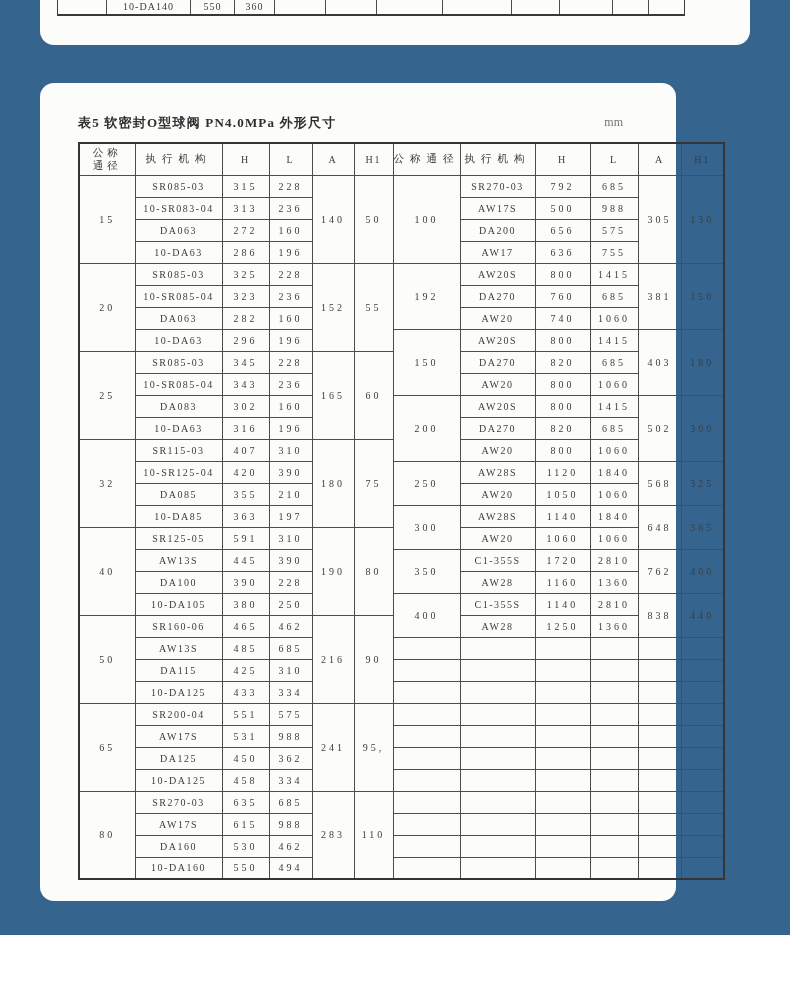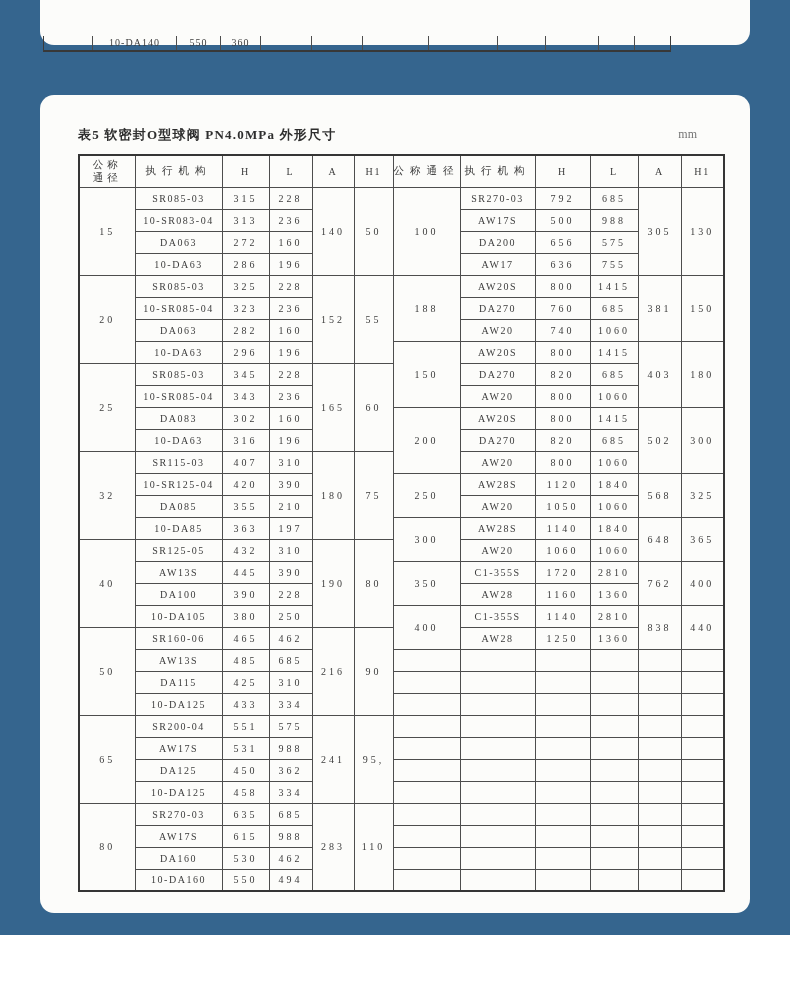--- a/index.html
+++ b/index.html
@@ -5,27 +5,27 @@
   html,body{margin:0;padding:0;}
   body{
     width:790px;height:1000px;position:relative;overflow:hidden;
     background:#ffffff;
     font-family:"Liberation Serif","DejaVu Serif",serif;
   }
   .page-bg{position:absolute;left:0;top:0;width:790px;height:935px;background:#35658E;}
 
   .card{position:absolute;background:#FCFCFA;}
   .card-top{left:40px;top:0;width:710px;height:45px;border-radius:0 0 14px 14px;}
-  .card-main{left:40px;top:95px;width:710px;height:818px;border-radius:14px;}
+  .card-main{left:40px;top:83px;width:636px;height:818px;border-radius:14px;}
 
   
   .strip{
-    position:absolute;left:3px;top:0;width:626px;height:14px;display:flex;
+    position:absolute;left:17px;top:0;width:626px;height:14px;display:flex;
     border-left:1.5px solid #3c3c3c;border-right:1.5px solid #3c3c3c;
-    border-bottom:2.5px solid #383838;box-sizing:content-box;margin-top:36px;
+    border-bottom:2.5px solid #383838;box-sizing:content-box;
   }
   .strip-cell{
     box-sizing:border-box;border-right:1px solid #4d4d4d;height:100%;
     font-size:10px;line-height:13px;text-align:center;color:#3c3c3c;
     letter-spacing:1px;white-space:nowrap;overflow:hidden;flex:none;
   }
   .strip-cell:last-child{border-right:none;}
 
   .title-row{position:absolute;left:38px;right:45px;top:30px;height:18px;}
   .t5-title{font-size:13px;font-weight:600;color:#2e2e2e;letter-spacing:1.2px;}
@@ -150,21 +150,21 @@
           <td>636</td>
           <td>755</td>
         </tr>
         <tr>
           <td rowspan="4">20</td>
           <td class="act">SR085-03</td>
           <td>325</td>
           <td>228</td>
           <td rowspan="4">152</td>
           <td rowspan="4">55</td>
-          <td rowspan="3">188</td>
+          <td rowspan="3">192</td>
           <td class="act">AW20S</td>
           <td>800</td>
           <td>1415</td>
           <td rowspan="3">381</td>
           <td rowspan="3">150</td>
         </tr>
         <tr>
           <td class="act">10-SR085-04</td>
           <td>323</td>
           <td>236</td>
@@ -266,21 +266,21 @@
           <td rowspan="2">300</td>
           <td class="act">AW28S</td>
           <td>1140</td>
           <td>1840</td>
           <td rowspan="2">648</td>
           <td rowspan="2">365</td>
         </tr>
         <tr>
           <td rowspan="4">40</td>
           <td class="act">SR125-05</td>
-          <td>432</td>
+          <td>591</td>
           <td>310</td>
           <td rowspan="4">190</td>
           <td rowspan="4">80</td>
           <td class="act">AW20</td>
           <td>1060</td>
           <td>1060</td>
         </tr>
         <tr>
           <td class="act">AW13S</td>
           <td>445</td>

